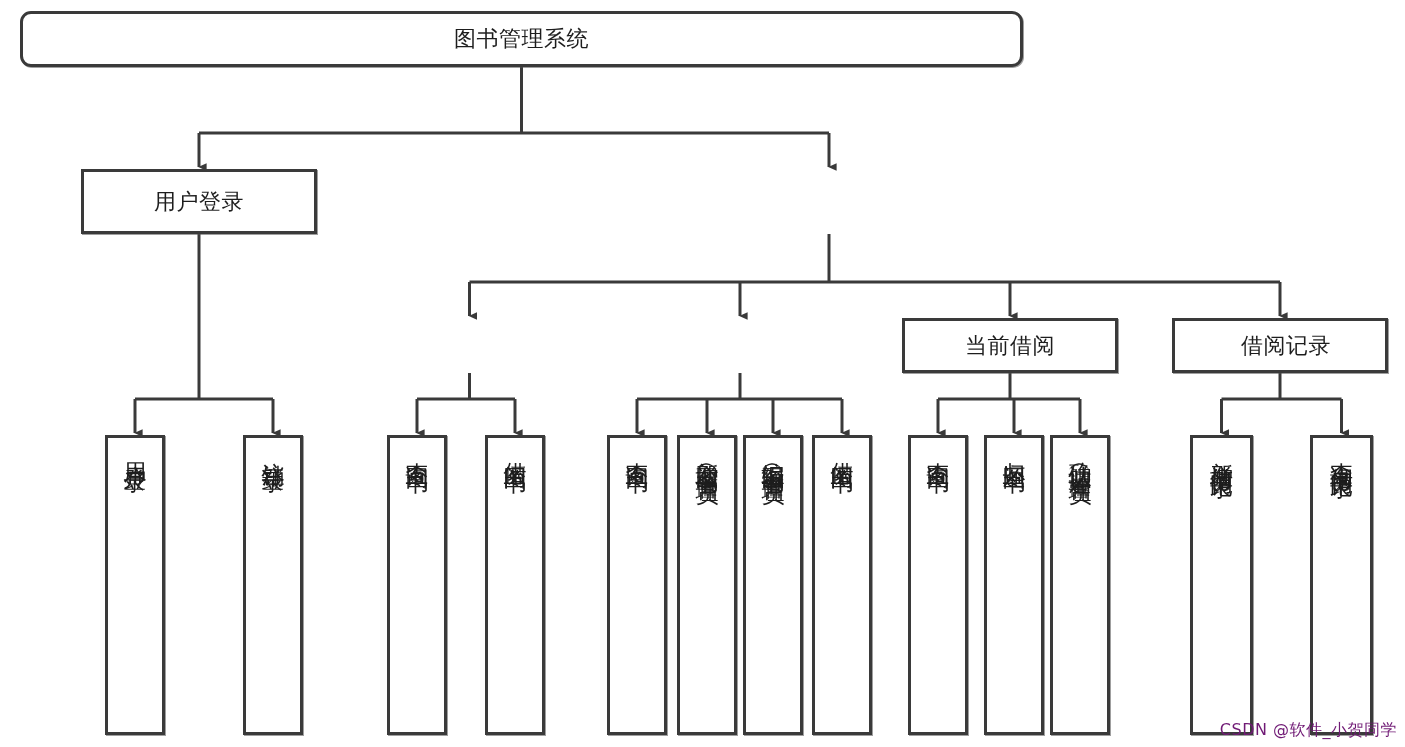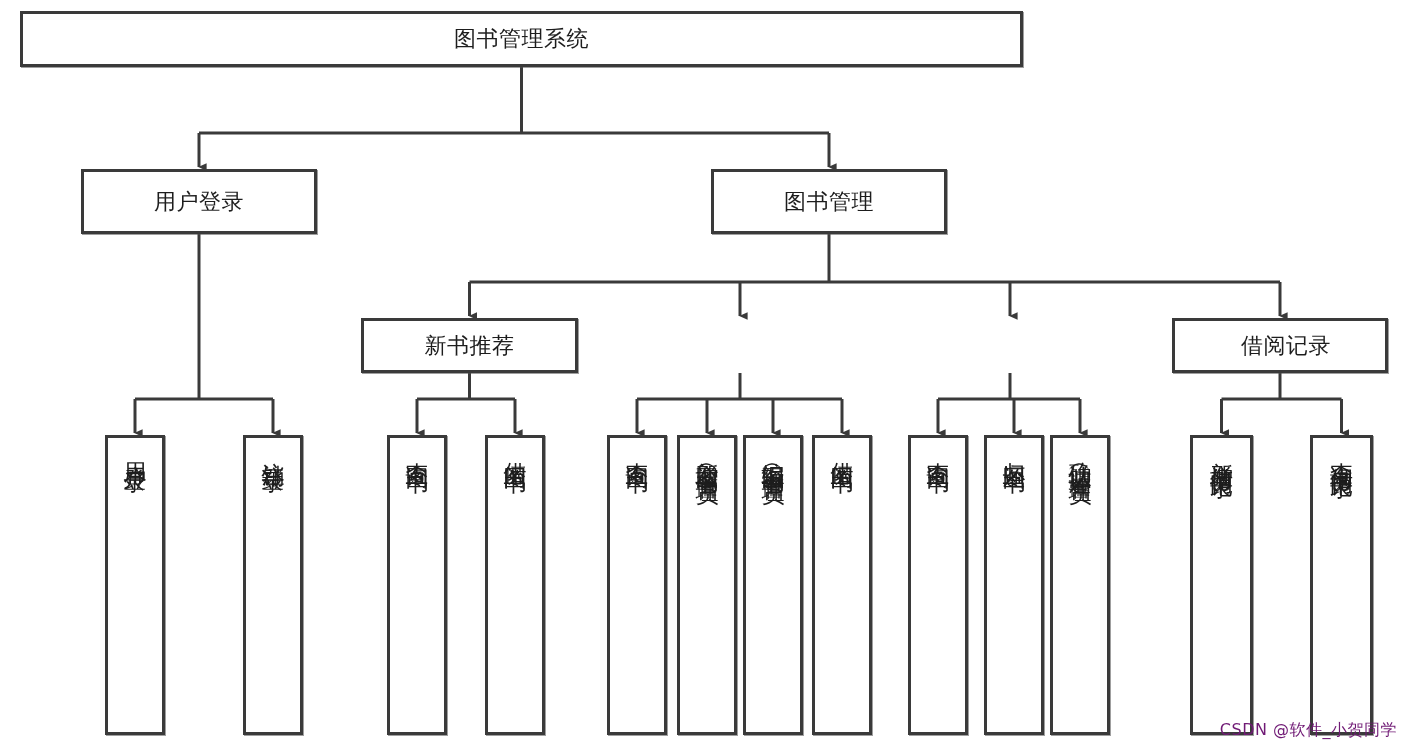--- a/index.html
+++ b/index.html
@@ -110,32 +110,29 @@
         <line x1="938" y1="399" x2="938" y2="433" marker-end="url(#arrowhead)"></line>
         <line x1="1014" y1="399" x2="1014" y2="433" marker-end="url(#arrowhead)"></line>
         <line x1="1080" y1="399" x2="1080" y2="433" marker-end="url(#arrowhead)"></line>
         <line x1="1280" y1="373" x2="1280" y2="399"></line>
         <line x1="1221.5" y1="399" x2="1341.5" y2="399"></line>
         <line x1="1221.5" y1="399" x2="1221.5" y2="433" marker-end="url(#arrowhead)"></line>
         <line x1="1341.5" y1="399" x2="1341.5" y2="433" marker-end="url(#arrowhead)"></line>
       </g>
   </svg>
 
-  <div class="node" style="left: 20px; top: 11px; width: 1003px; height: 56px;">
+  <div class="node" style="left: 20px; top: 11px; width: 1003px; height: 56px; border-radius: 11px;">
     <span class="label">图书管理系统</span>
   </div>
   <div class="node" style="left: 81px; top: 169px; width: 236px; height: 65px;">
     <span class="label">用户登录</span>
   </div>
-  <div class="node" style="left: 711px; top: 169px; width: 236px; height: 65px;">
-    <span class="label">图书管理</span>
-  </div>
 
-  <div class="node" style="left: 361px; top: 318px; width: 217px; height: 55px;">
-    <span class="label">新书推荐</span>
+  <div class="node" style="left: 902px; top: 318px; width: 216px; height: 55px;">
+    <span class="label">当前借阅</span>
   </div>
   <div class="node" style="left: 1172px; top: 318px; width: 216px; height: 55px; padding-left: 12px;">
     <span class="label">借阅记录</span>
   </div>
 
   <div class="node vertical" style="left: 105px; top: 435px; width: 60px; height: 300px;">
     <span class="label">用户登录</span>
   </div>
   <div class="node vertical" style="left: 243px; top: 435px; width: 60px; height: 300px;">
     <span class="label">注销登录</span>

